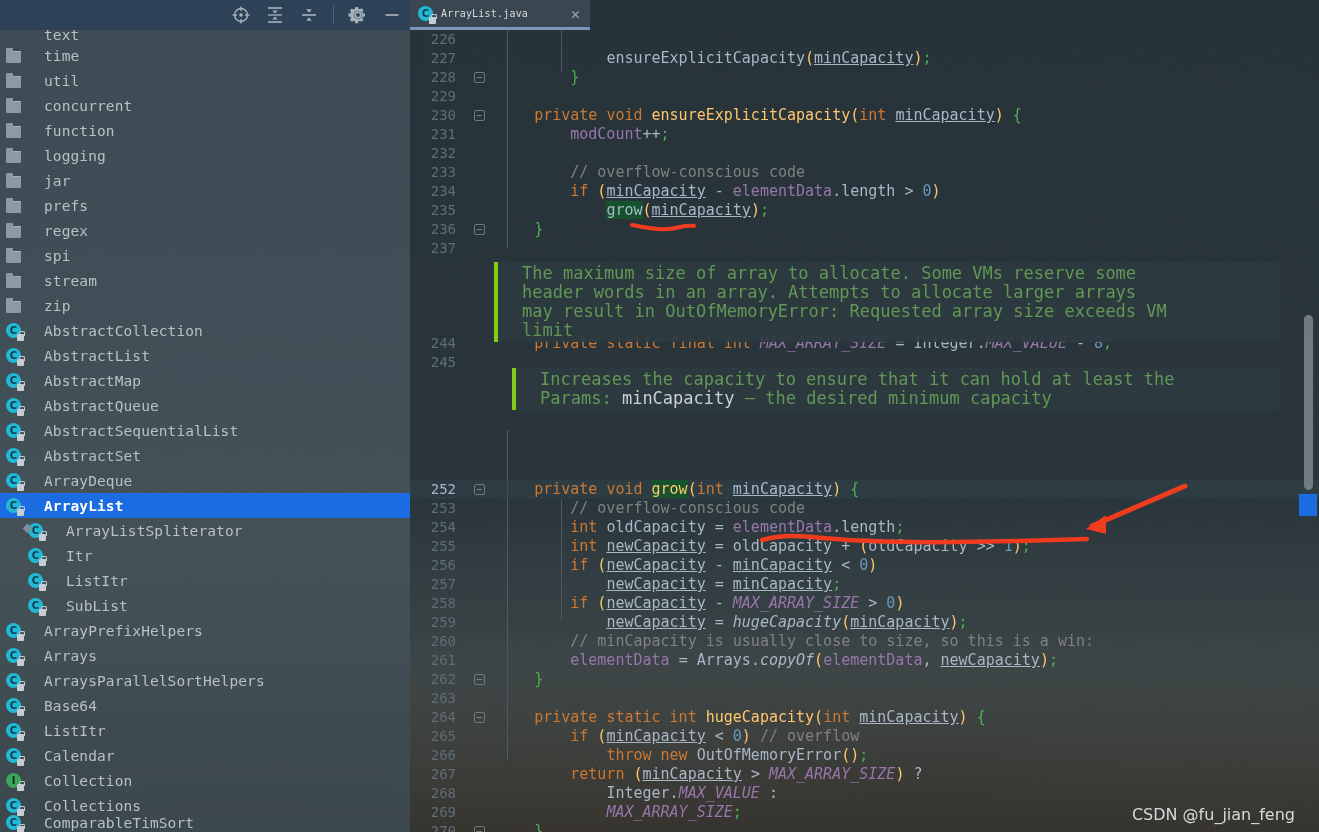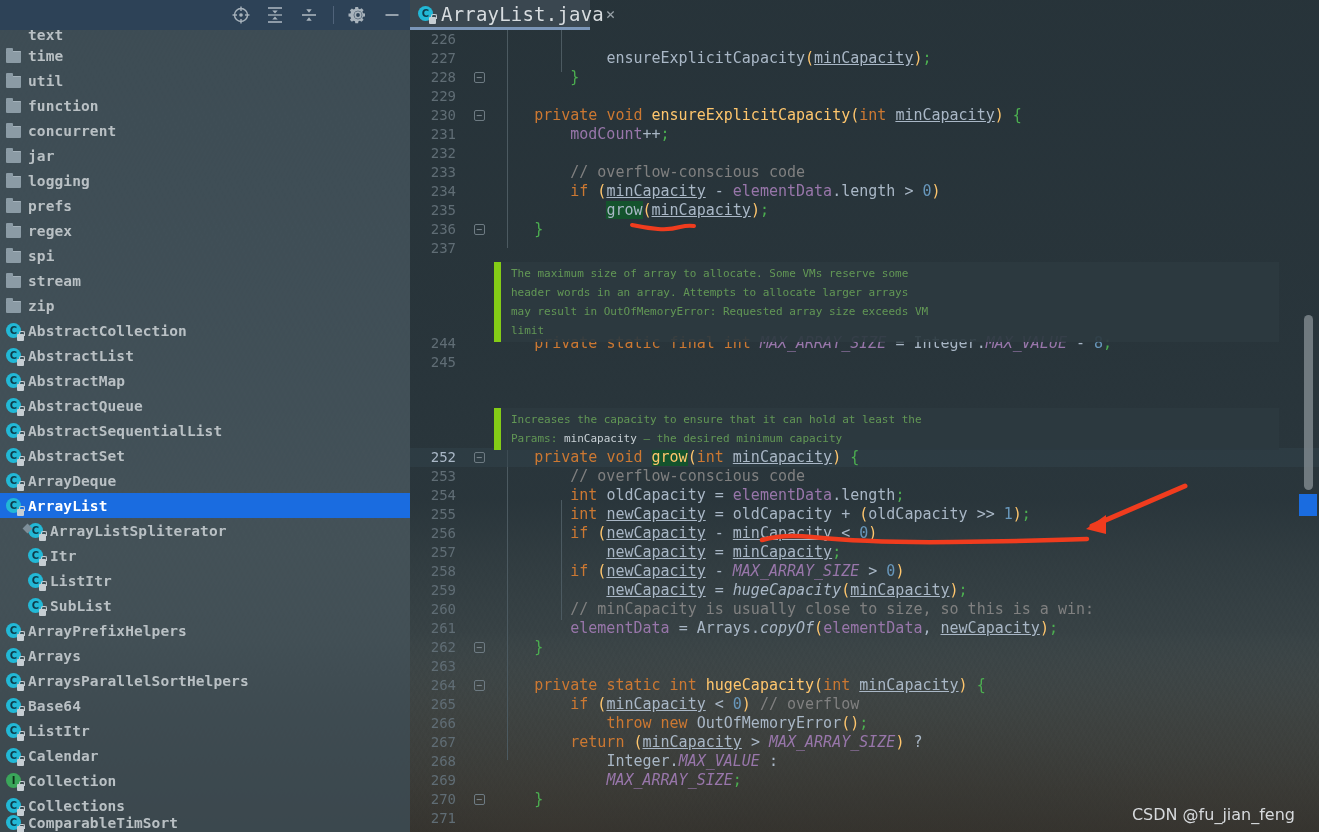--- a/index.html
+++ b/index.html
@@ -53,21 +53,21 @@
     font-size:14.5px;
     color:#b9c0c4;
   }
   #sidebar .row {
     height:25px; display:flex; align-items:center;
     padding-left:6px; white-space:nowrap;
     cursor:pointer;
   }
   #sidebar .row.clipped { height:13px; align-items:flex-end; }
   #sidebar .row.sel { background:#1a6ce0; color:#ffffff; font-weight:bold; }
-  #sidebar .lbl { margin-left:6px; letter-spacing:.1px;font-weight:bold; }
+  #sidebar .lbl { margin-left:22px; letter-spacing:.1px; }
   #sidebar .ind1 { padding-left:28px; }
 
   .ic { width:16px; height:16px; flex:0 0 16px; position:relative; display:inline-block; }
   .ic-folder {
     width:15px;height:12px;background:#8b9ba5;border-radius:1px;
     box-shadow:inset 0 1px 0 #a4b2bb;
   }
   .ic-folder:before{
     content:""; position:absolute; left:0; top:-3px; width:7px; height:4px;
     background:#8b9ba5; border-radius:1px 1px 0 0;
@@ -119,34 +119,34 @@
   }
 
   
   #tabbar { position:absolute; top:0; left:0; right:0; height:30px; }
   #tab {
     position:absolute; left:0; top:0; width:180px; height:30px;
     background:#3a4750; display:flex; align-items:center; padding:0 8px;
     border-bottom:3px solid #7b96b8; cursor:pointer;
   }
   #tab .tab-ic { width:16px;height:16px; flex:0 0 16px; position:relative; margin-right:7px;}
-  #tab .tab-label { font-size:19px; color:#d8dde0; letter-spacing:.2px; flex:1; }
+  #tab .tab-label { font-size:10px; color:#d8dde0; letter-spacing:.2px; flex:1; }
   #tab .tab-close { font-size:15px; color:#9aa3a9; cursor:pointer; padding:0 2px; }
 
   
   #code {
     position:absolute; top:30px; left:0; right:0; bottom:0;
     font-size:15px; line-height:19px;
     white-space:pre;
     color:#a9b7c6;
   }
   .ln {
     position:relative; height:19px; display:flex; align-items:center;
   }
-  .ln.caret { background:rgba(50,66,75,.55); }
+  .ln.caret { background:rgba(50,66,75,.55);margin-top:32px; }
   .gut {
     width:56px; flex:0 0 56px; text-align:right; padding-right:10px;
     color:#606d75; font-size:14px;
   }
   .ln.caret .gut { color:#a9b7c6; }
   .fold {
     width:26px; flex:0 0 26px; text-align:center; color:#6d7a82; font-size:11px;
     position:relative;
   }
   .fold .box {
@@ -171,23 +171,23 @@
   .cls  { color:#a9b7c6; }
   .it   { font-style:italic; }
   .ul   { text-decoration:underline; }
   .sconst { color:#9876aa; font-style:italic; }
   .hl-grow { background:#14532d; }
 
   
   .docpanel {
     position:absolute; left:84px; right:40px;
     background:rgba(45,58,64,.92);
-    border-left:7px solid #84cc16;
-    color:#629755; font-size:11px; line-height:19px;
-    padding:2px 0 2px 10px; white-space:pre-wrap;
+    border-left:4px solid #84cc16;
+    color:#629755; font-size:17px; line-height:19px;
+    padding:2px 0 2px 24px; white-space:pre-wrap;
   }
   .docpanel .pw { color:#c9d1d6; }
 
   
   #ed-scroll {
     position:absolute; right:0; top:30px; width:12px; bottom:0; z-index:8;
   }
 
   
   #ann { position:absolute; inset:0; z-index:14; pointer-events:none; }
@@ -253,39 +253,39 @@
     <div class="row">
       <span class="ic">
         <span class="ic-folder" style="position: absolute; left: 0px; top: 3px;"></span>
       </span>
       <span class="lbl">util</span>
     </div>
     <div class="row">
       <span class="ic">
         <span class="ic-folder" style="position: absolute; left: 0px; top: 3px;"></span>
       </span>
+      <span class="lbl">concurrent</span>
+    </div>
+    <div class="row">
+      <span class="ic">
+        <span class="ic-folder" style="position: absolute; left: 0px; top: 3px;"></span>
+      </span>
       <span class="lbl">function</span>
     </div>
     <div class="row">
       <span class="ic">
         <span class="ic-folder" style="position: absolute; left: 0px; top: 3px;"></span>
       </span>
-      <span class="lbl">concurrent</span>
+      <span class="lbl">logging</span>
     </div>
     <div class="row">
       <span class="ic">
         <span class="ic-folder" style="position: absolute; left: 0px; top: 3px;"></span>
       </span>
       <span class="lbl">jar</span>
-    </div>
-    <div class="row">
-      <span class="ic">
-        <span class="ic-folder" style="position: absolute; left: 0px; top: 3px;"></span>
-      </span>
-      <span class="lbl">logging</span>
     </div>
     <div class="row">
       <span class="ic">
         <span class="ic-folder" style="position: absolute; left: 0px; top: 3px;"></span>
       </span>
       <span class="lbl">prefs</span>
     </div>
     <div class="row">
       <span class="ic">
         <span class="ic-folder" style="position: absolute; left: 0px; top: 3px;"></span>
@@ -482,21 +482,21 @@
     <i style="left:151px; top:470px; height:120px;"></i>
   </div>
 
   <div id="code"><div class="ln"><div class="gut">226</div><div class="fold"></div><div class="src"></div></div><div class="ln"><div class="gut">227</div><div class="fold"></div><div class="src">            <span class="methc">ensureExplicitCapacity</span><span class="par">(</span><span class="ul">minCapacity</span><span class="par">)</span><span class="brc">;</span></div></div><div class="ln"><div class="gut">228</div><div class="fold"><span class="box">−</span></div><div class="src">        <span class="brc">}</span></div></div><div class="ln"><div class="gut">229</div><div class="fold"></div><div class="src"></div></div><div class="ln"><div class="gut">230</div><div class="fold"><span class="box">−</span></div><div class="src">    <span class="kw">private</span> <span class="kw">void</span> <span class="meth">ensureExplicitCapacity</span><span class="par">(</span><span class="kw">int</span> <span class="ul">minCapacity</span><span class="par">)</span> <span class="brc">{</span></div></div><div class="ln"><div class="gut">231</div><div class="fold"></div><div class="src">        <span class="fld">modCount</span><span class="cls">+</span><span class="cls">+</span><span class="brc">;</span></div></div><div class="ln"><div class="gut">232</div><div class="fold"></div><div class="src"></div></div><div class="ln"><div class="gut">233</div><div class="fold"></div><div class="src">        <span class="cmt">// overflow-conscious code</span></div></div><div class="ln"><div class="gut">234</div><div class="fold"></div><div class="src">        <span class="kw">if</span> <span class="par">(</span><span class="ul">minCapacity</span> <span class="cls">-</span> <span class="fld">elementData</span><span class="cls">.</span><span class="cls">length</span> <span class="cls">&gt;</span> <span class="num">0</span><span class="par">)</span></div></div><div class="ln"><div class="gut">235</div><div class="fold"></div><div class="src">            <span class="methc hl-grow">grow</span><span class="par">(</span><span class="ul">minCapacity</span><span class="par">)</span><span class="brc">;</span></div></div><div class="ln"><div class="gut">236</div><div class="fold"><span class="box">−</span></div><div class="src">    <span class="brc">}</span></div></div><div class="ln"><div class="gut">237</div><div class="fold"></div><div class="src"></div></div><div class="ln"><div class="gut"></div><div class="fold"></div><div class="src"></div></div><div class="ln"><div class="gut"></div><div class="fold"></div><div class="src"></div></div><div class="ln"><div class="gut"></div><div class="fold"></div><div class="src"></div></div><div class="ln"><div class="gut"></div><div class="fold"></div><div class="src"></div></div><div class="ln"><div class="gut">244</div><div class="fold"></div><div class="src">    <span class="kw">private</span> <span class="kw">static</span> <span class="kw">final</span> <span class="kw">int</span> <span class="sconst">MAX_ARRAY_SIZE</span> <span class="cls">=</span> <span class="cls">Integer</span><span class="cls">.</span><span class="sconst">MAX_VALUE</span> <span class="cls">-</span> <span class="num">8</span><span class="brc">;</span></div></div><div class="ln"><div class="gut">245</div><div class="fold"></div><div class="src"></div></div><div class="ln"><div class="gut"></div><div class="fold"></div><div class="src"></div></div><div class="ln"><div class="gut"></div><div class="fold"></div><div class="src"></div></div><div class="ln"><div class="gut"></div><div class="fold"></div><div class="src"></div></div><div class="ln"><div class="gut"></div><div class="fold"></div><div class="src"></div></div><div class="ln caret"><div class="gut">252</div><div class="fold"><span class="box">−</span></div><div class="src">    <span class="kw">private</span> <span class="kw">void</span> <span class="meth hl-grow">grow</span><span class="par">(</span><span class="kw">int</span> <span class="ul">minCapacity</span><span class="par">)</span> <span class="brc">{</span></div></div><div class="ln"><div class="gut">253</div><div class="fold"></div><div class="src">        <span class="cmt">// overflow-conscious code</span></div></div><div class="ln"><div class="gut">254</div><div class="fold"></div><div class="src">        <span class="kw">int</span> <span class="cls">oldCapacity</span> <span class="cls">=</span> <span class="fld">elementData</span><span class="cls">.</span><span class="cls">length</span><span class="brc">;</span></div></div><div class="ln"><div class="gut">255</div><div class="fold"></div><div class="src">        <span class="kw">int</span> <span class="ul">newCapacity</span> <span class="cls">=</span> <span class="cls">oldCapacity</span> <span class="cls">+</span> <span class="par">(</span><span class="cls">oldCapacity</span> <span class="cls">&gt;</span><span class="cls">&gt;</span> <span class="num">1</span><span class="par">)</span><span class="brc">;</span></div></div><div class="ln"><div class="gut">256</div><div class="fold"></div><div class="src">        <span class="kw">if</span> <span class="par">(</span><span class="ul">newCapacity</span> <span class="cls">-</span> <span class="ul">minCapacity</span> <span class="cls">&lt;</span> <span class="num">0</span><span class="par">)</span></div></div><div class="ln"><div class="gut">257</div><div class="fold"></div><div class="src">            <span class="ul">newCapacity</span> <span class="cls">=</span> <span class="ul">minCapacity</span><span class="brc">;</span></div></div><div class="ln"><div class="gut">258</div><div class="fold"></div><div class="src">        <span class="kw">if</span> <span class="par">(</span><span class="ul">newCapacity</span> <span class="cls">-</span> <span class="sconst">MAX_ARRAY_SIZE</span> <span class="cls">&gt;</span> <span class="num">0</span><span class="par">)</span></div></div><div class="ln"><div class="gut">259</div><div class="fold"></div><div class="src">            <span class="ul">newCapacity</span> <span class="cls">=</span> <span class="methc it">hugeCapacity</span><span class="par">(</span><span class="ul">minCapacity</span><span class="par">)</span><span class="brc">;</span></div></div><div class="ln"><div class="gut">260</div><div class="fold"></div><div class="src">        <span class="cmt">// minCapacity is usually close to size, so this is a win:</span></div></div><div class="ln"><div class="gut">261</div><div class="fold"></div><div class="src">        <span class="fld">elementData</span> <span class="cls">=</span> <span class="cls">Arrays</span><span class="cls">.</span><span class="methc it">copyOf</span><span class="par">(</span><span class="fld">elementData</span><span class="cls">,</span> <span class="ul">newCapacity</span><span class="par">)</span><span class="brc">;</span></div></div><div class="ln"><div class="gut">262</div><div class="fold"><span class="box">−</span></div><div class="src">    <span class="brc">}</span></div></div><div class="ln"><div class="gut">263</div><div class="fold"></div><div class="src"></div></div><div class="ln"><div class="gut">264</div><div class="fold"><span class="box">−</span></div><div class="src">    <span class="kw">private</span> <span class="kw">static</span> <span class="kw">int</span> <span class="meth">hugeCapacity</span><span class="par">(</span><span class="kw">int</span> <span class="ul">minCapacity</span><span class="par">)</span> <span class="brc">{</span></div></div><div class="ln"><div class="gut">265</div><div class="fold"></div><div class="src">        <span class="kw">if</span> <span class="par">(</span><span class="ul">minCapacity</span> <span class="cls">&lt;</span> <span class="num">0</span><span class="par">)</span> <span class="cmt">// overflow</span></div></div><div class="ln"><div class="gut">266</div><div class="fold"></div><div class="src">            <span class="kw">throw</span> <span class="kw">new</span> <span class="methc">OutOfMemoryError</span><span class="par">(</span><span class="par">)</span><span class="brc">;</span></div></div><div class="ln"><div class="gut">267</div><div class="fold"></div><div class="src">        <span class="kw">return</span> <span class="par">(</span><span class="ul">minCapacity</span> <span class="cls">&gt;</span> <span class="sconst">MAX_ARRAY_SIZE</span><span class="par">)</span> <span class="cls">?</span></div></div><div class="ln"><div class="gut">268</div><div class="fold"></div><div class="src">            <span class="cls">Integer</span><span class="cls">.</span><span class="sconst">MAX_VALUE</span> <span class="cls">:</span></div></div><div class="ln"><div class="gut">269</div><div class="fold"></div><div class="src">            <span class="sconst">MAX_ARRAY_SIZE</span><span class="brc">;</span></div></div><div class="ln"><div class="gut">270</div><div class="fold"><span class="box">−</span></div><div class="src">    <span class="brc">}</span></div></div><div class="ln"><div class="gut">271</div><div class="fold"></div><div class="src"></div></div></div>
 
   <div id="ed-scroll"></div>
 <div class="docpanel" style="top: 262px;">The maximum size of array to allocate. Some VMs reserve some
 header words in an array. Attempts to allocate larger arrays
 may result in OutOfMemoryError: Requested array size exceeds VM
 limit</div>
-    <div class="docpanel" style="top: 408px;"><div>Increases the capacity to ensure that it can hold at least the</div><div><span>Params:</span> <span class="pw">minCapacity</span> <span>– the desired minimum capacity</span></div></div>
+    <div class="docpanel" style="top: 368px; margin-left: 18px;"><div>Increases the capacity to ensure that it can hold at least the</div><div><span>Params:</span> <span class="pw">minCapacity</span> <span>– the desired minimum capacity</span></div></div>
   </div>
 
 <svg id="ann" viewBox="0 0 1319 832">
   <path d="M632 225 q14 3 26 4 q12 1 22 -2 q8 -2 14 -1" stroke="#f03c1e" stroke-width="4" fill="none" stroke-linecap="round"></path>
   <path d="M762 540 q20 -6 50 -3 q60 6 140 5 q80 -1 135 -3" stroke="#f03c1e" stroke-width="4.5" fill="none" stroke-linecap="round"></path>
   <path d="M1185 486 L1092 526" stroke="#f03c1e" stroke-width="5" fill="none" stroke-linecap="round"></path>
   <polygon points="1086,529 1106,515 1106,534" fill="#f03c1e"></polygon>
 </svg>
 
 <div id="watermark">CSDN @fu_jian_feng</div>

